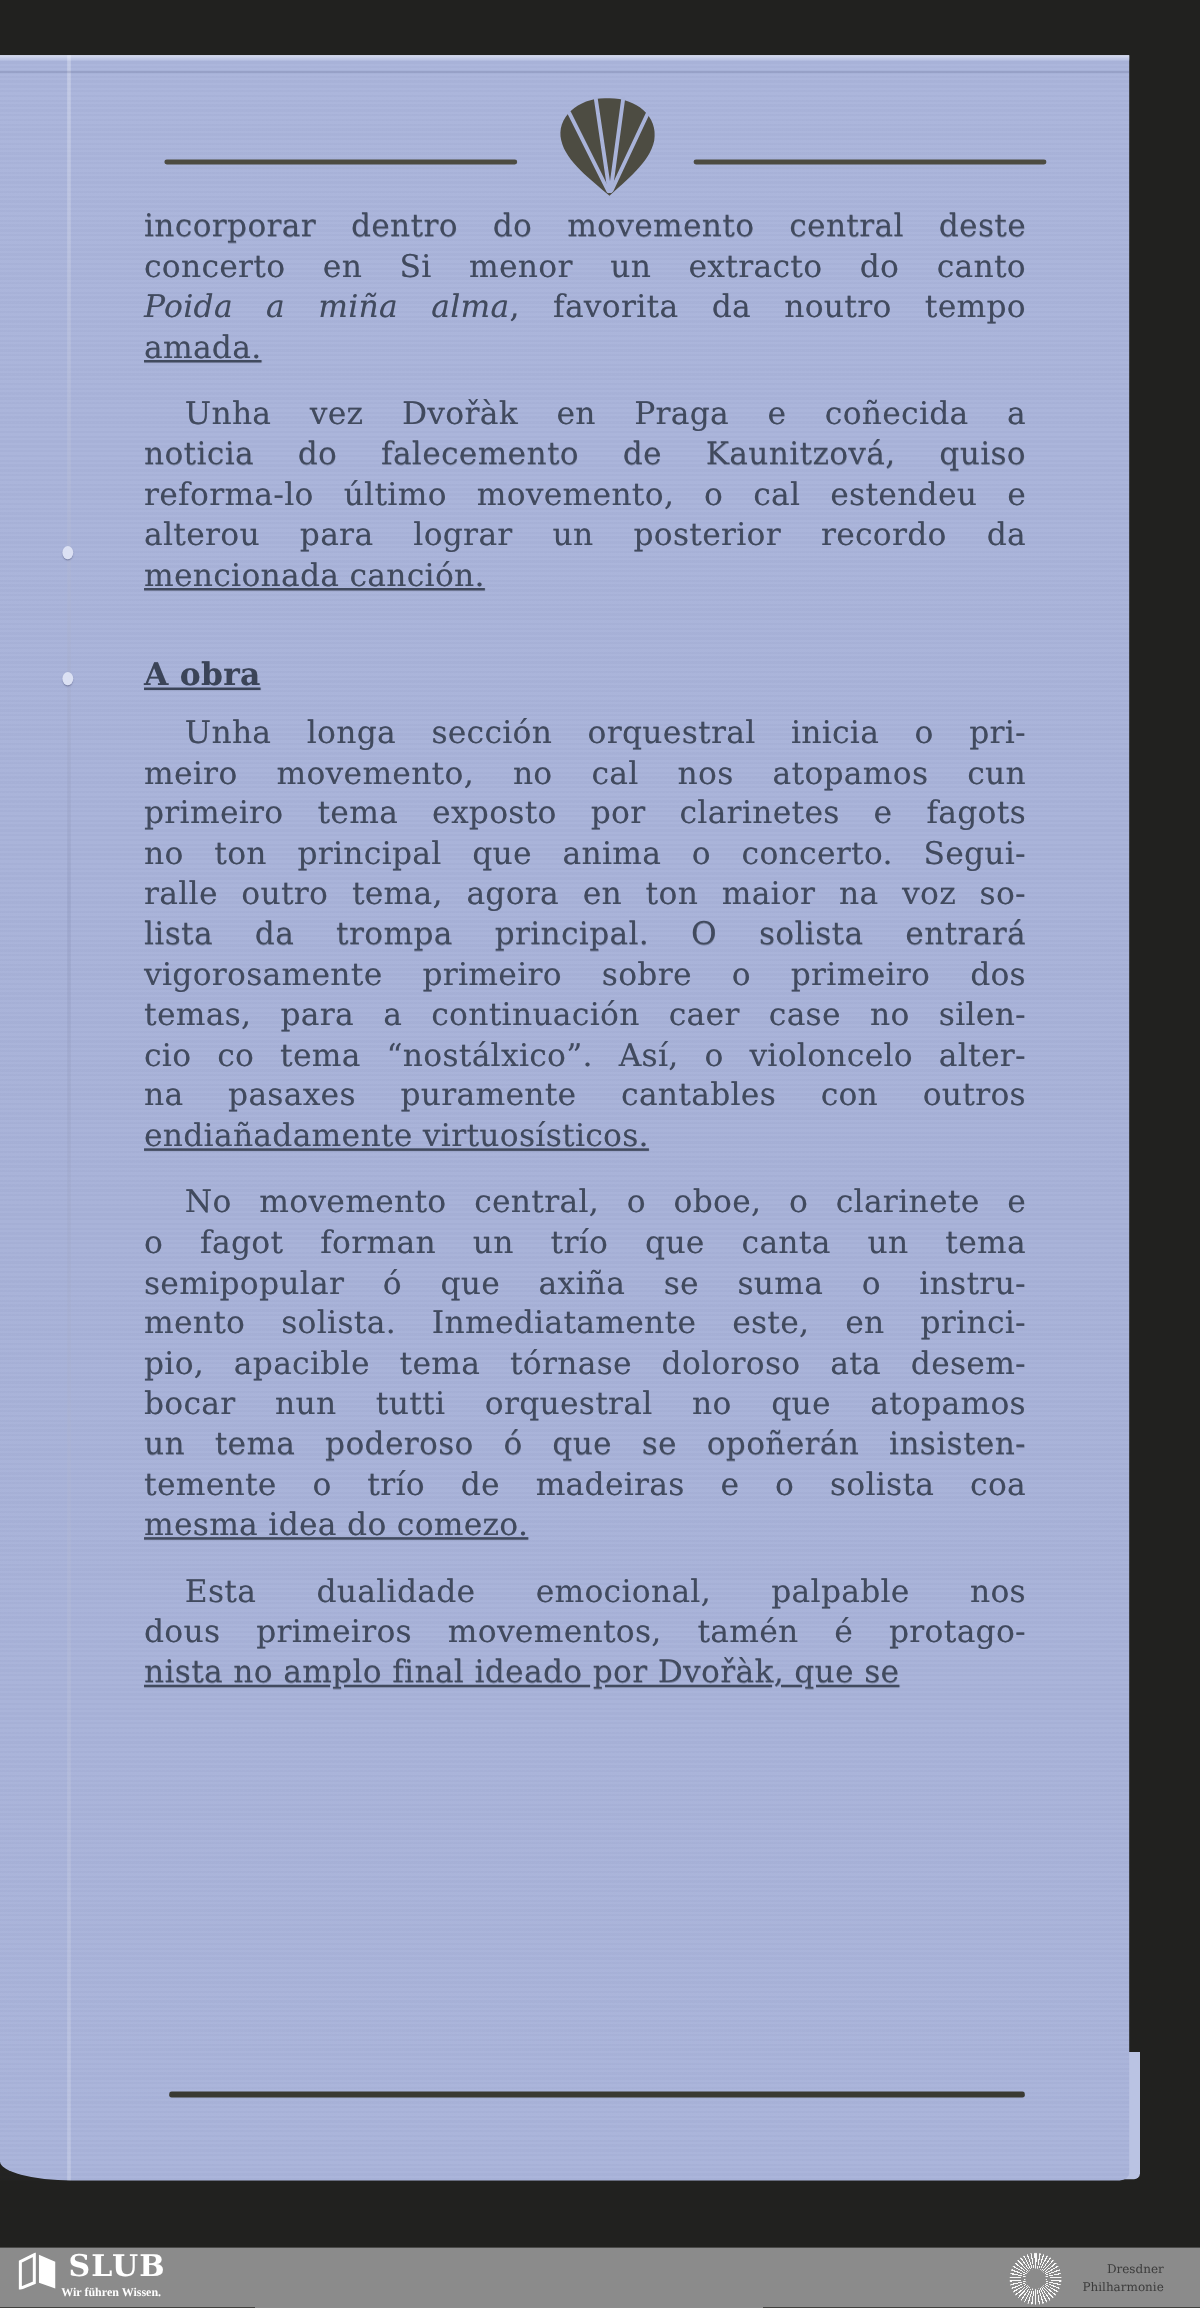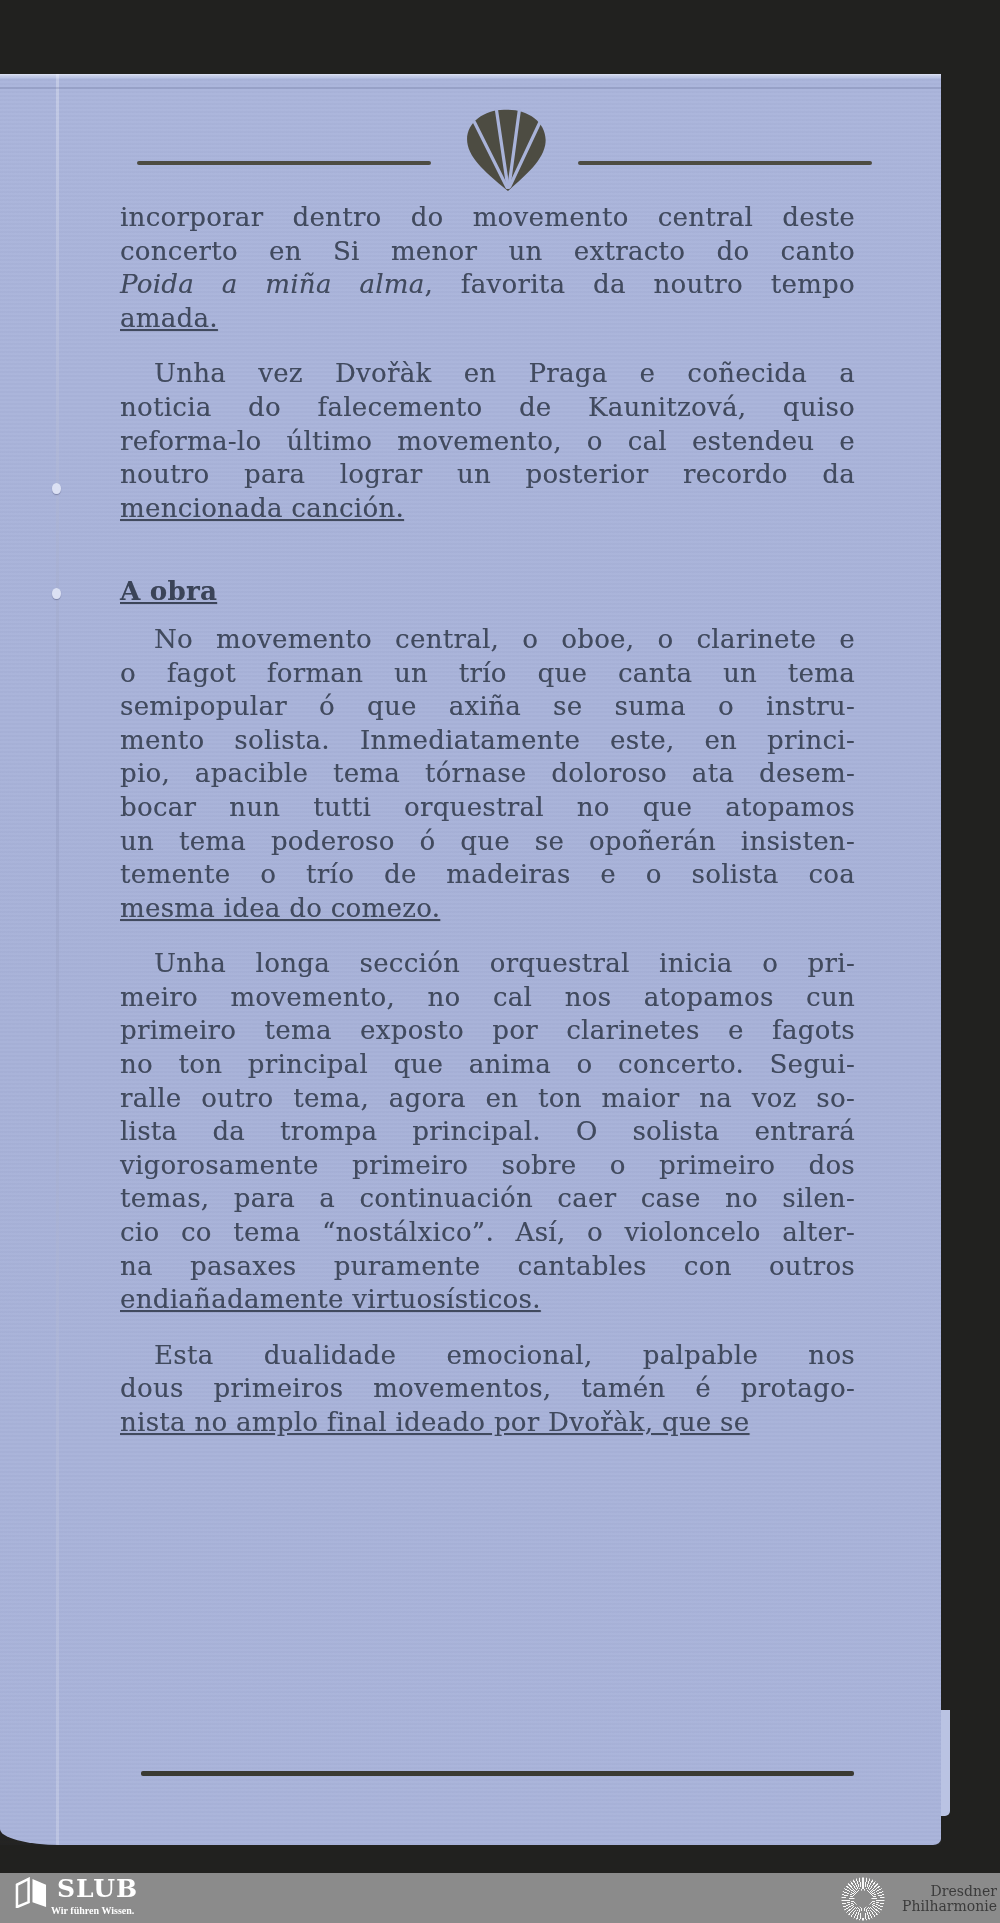--- a/index.html
+++ b/index.html
@@ -24,21 +24,20 @@
   .scan-page{
     position:absolute;
     left:0; top:46;
     top:46px;
     width:941px;
     height:1771px;
     background:linear-gradient(180deg,#abb5db 0%,#a8b2d8 55%,#aab4da 100%);
     border-bottom-left-radius:60px 16px;
     border-bottom-right-radius:8px 6px;
     z-index:1;
-    margin-top:28px;
   }
   .scan-page::before{ 
     content:"";
     position:absolute; left:0; right:0; top:0; height:5px;
     background:linear-gradient(180deg,#dde3f4 0%,#c2cae8 60%,rgba(170,180,218,0) 100%);
   }
   .scan-page::after{ 
     content:"";
     position:absolute; left:0; right:0; top:13px; height:2px;
     background:rgba(75,82,120,0.18);
@@ -143,21 +142,21 @@
     position:absolute; left:0; top:1px;
     width:46px; height:46px;
     border-radius:50%;
     background:repeating-conic-gradient(rgba(255,255,255,0.95) 0deg 3deg, rgba(255,255,255,0) 3deg 8.5deg);
     -webkit-mask:radial-gradient(circle closest-side, transparent 0 8px, #000 9px 21px, transparent 22px);
     mask:radial-gradient(circle closest-side, transparent 0 8px, #000 9px 21px, transparent 22px);
   }
   .philharmonie-name{
     position:absolute; left:62px; top:9px;
     font-family:"DejaVu Serif","Liberation Serif",serif;
-    font-size:14px;
+    font-size:10px;
     line-height:15px;
     color:var(--partner-text);
   }
   em{font-style:italic;}
 </style>
 </head>
 <body>
 
 <div class="under-edge"></div>
 
@@ -185,47 +184,47 @@
       <div class="para">
         <div class="line first">incorporar dentro do movemento central deste</div>
         <div class="line">concerto en Si menor un extracto do canto</div>
         <div class="line"><em>Poida a miña alma</em>, favorita da noutro tempo</div>
         <div class="line last">amada.</div>
       </div>
       <div class="para indent">
         <div class="line first">Unha vez Dvořàk en Praga e coñecida a</div>
         <div class="line">noticia do falecemento de Kaunitzová, quiso</div>
         <div class="line">reforma-lo último movemento, o cal estendeu e</div>
-        <div class="line">noutro para lograr un posterior recordo da</div>
+        <div class="line">alterou para lograr un posterior recordo da</div>
         <div class="line last">mencionada canción.</div>
       </div>
       <div class="heading">A obra</div>
-      <div class="para indent">
-        <div class="line first">No movemento central, o oboe, o clarinete e</div>
-        <div class="line">o fagot forman un trío que canta un tema</div>
-        <div class="line">semipopular ó que axiña se suma o instru-</div>
-        <div class="line">mento solista. Inmediatamente este, en princi-</div>
-        <div class="line">pio, apacible tema tórnase doloroso ata desem-</div>
-        <div class="line">bocar nun tutti orquestral no que atopamos</div>
-        <div class="line">un tema poderoso ó que se opoñerán insisten-</div>
-        <div class="line">temente o trío de madeiras e o solista coa</div>
-        <div class="line last">mesma idea do comezo.</div>
-      </div>
       <div class="para indent">
         <div class="line first">Unha longa sección orquestral inicia o pri-</div>
         <div class="line">meiro movemento, no cal nos atopamos cun</div>
         <div class="line">primeiro tema exposto por clarinetes e fagots</div>
         <div class="line">no ton principal que anima o concerto. Segui-</div>
         <div class="line">ralle outro tema, agora en ton maior na voz so-</div>
         <div class="line">lista da trompa principal. O solista entrará</div>
         <div class="line">vigorosamente primeiro sobre o primeiro dos</div>
         <div class="line">temas, para a continuación caer case no silen-</div>
         <div class="line">cio co tema “nostálxico”. Así, o violoncelo alter-</div>
         <div class="line">na pasaxes puramente cantables con outros</div>
         <div class="line last">endiañadamente virtuosísticos.</div>
+      </div>
+      <div class="para indent">
+        <div class="line first">No movemento central, o oboe, o clarinete e</div>
+        <div class="line">o fagot forman un trío que canta un tema</div>
+        <div class="line">semipopular ó que axiña se suma o instru-</div>
+        <div class="line">mento solista. Inmediatamente este, en princi-</div>
+        <div class="line">pio, apacible tema tórnase doloroso ata desem-</div>
+        <div class="line">bocar nun tutti orquestral no que atopamos</div>
+        <div class="line">un tema poderoso ó que se opoñerán insisten-</div>
+        <div class="line">temente o trío de madeiras e o solista coa</div>
+        <div class="line last">mesma idea do comezo.</div>
       </div>
       <div class="para indent">
         <div class="line first">Esta dualidade emocional, palpable nos</div>
         <div class="line">dous primeiros movementos, tamén é protago-</div>
         <div class="line last">nista no amplo final ideado por Dvořàk, que se</div>
       </div>
     </div>
 
   <div class="bottom-rule"></div>
 </div>

